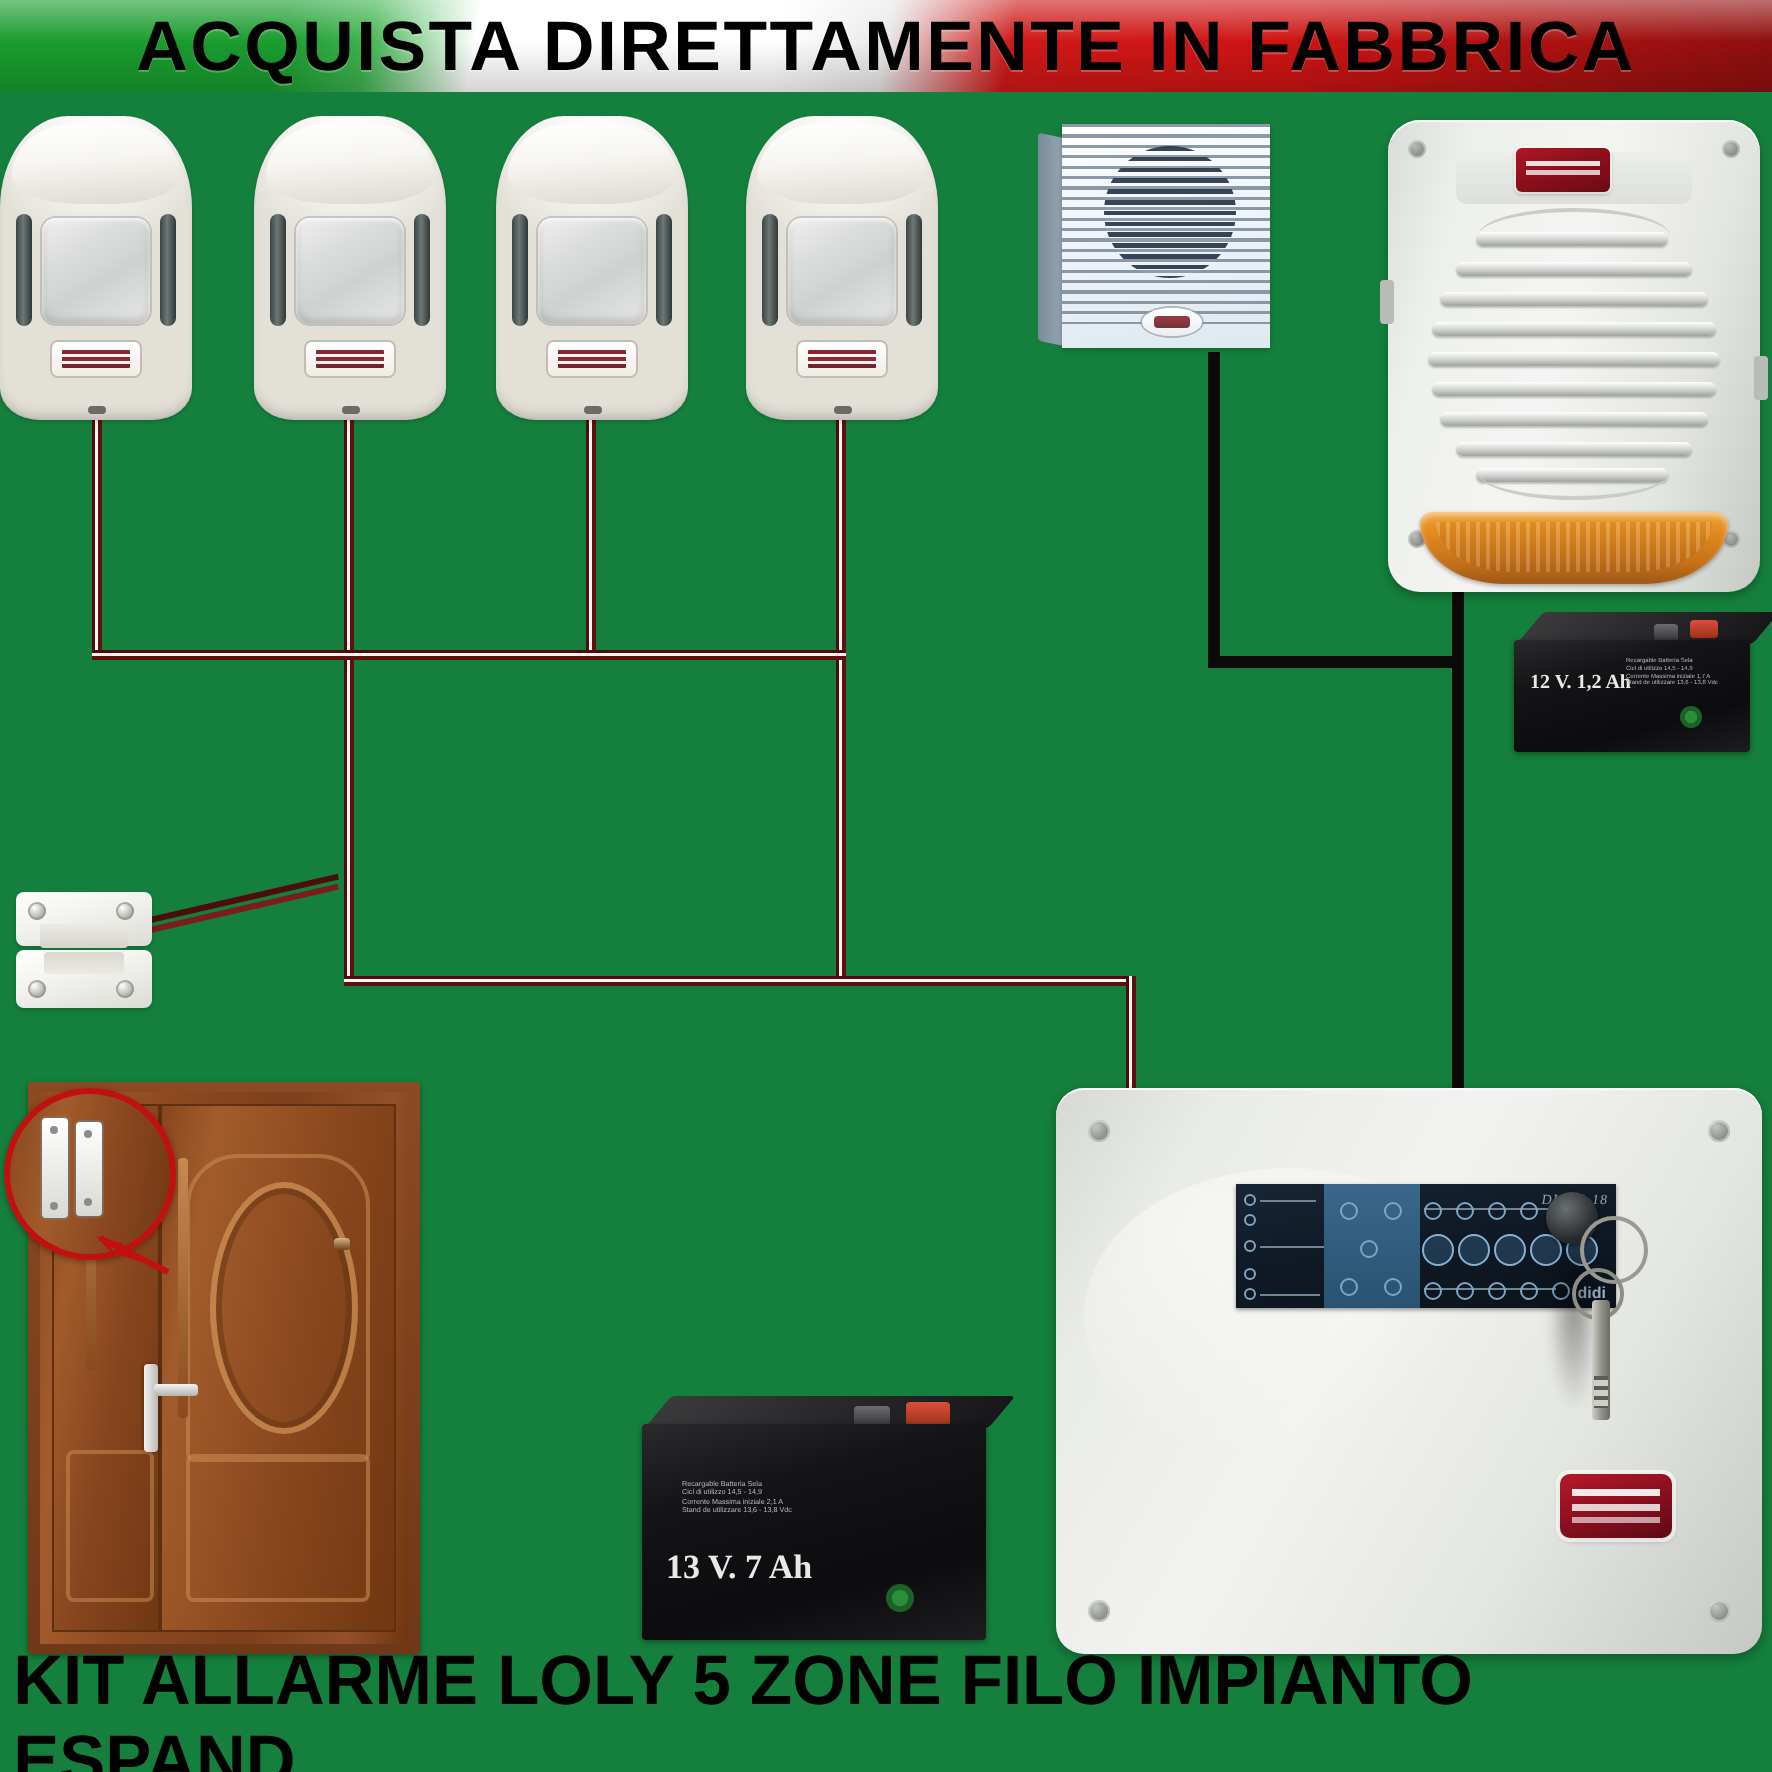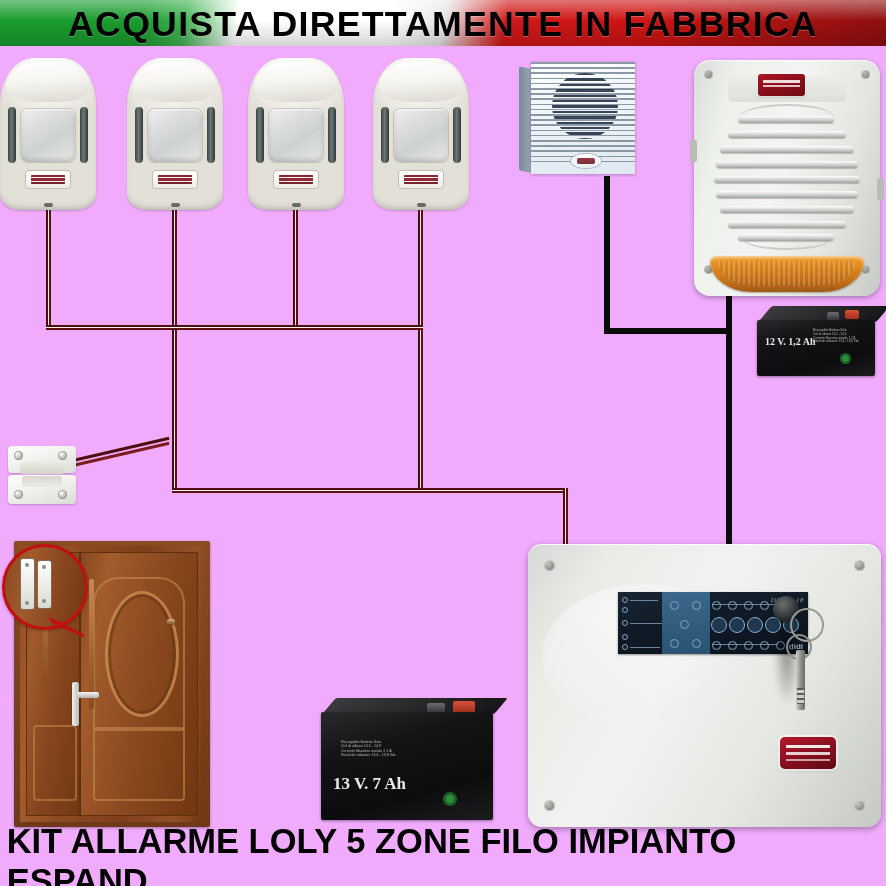--- a/index.html
+++ b/index.html
@@ -1,18 +1,18 @@
 <!DOCTYPE html>
 <html><head>
 <meta charset="utf-8">
 <style>
   html,body{margin:0;padding:0;background:#ffffff;}
   body{width:886px;height:886px;overflow:hidden;
        font-family:"Liberation Sans", sans-serif;}
-  .stage{position:relative;width:886px;height:886px;background:#f0abfc;overflow:hidden;}
+  .stage{position:relative;width:886px;height:886px;background:#15803d;overflow:hidden;}
 
   
   .banner{position:absolute;left:0;top:0;width:886px;height:46px;
     background:linear-gradient(100deg,
       #1a9c2f 0%, #1a9c2f 16%, #3fb350 21%,
       #ffffff 27%, #ffffff 44%,
       #e8e8e8 50%,
       #d01818 57%, #cf1414 72%, #8e0f0f 100%);
     overflow:hidden;}
   .banner:after{content:"";position:absolute;inset:0;

